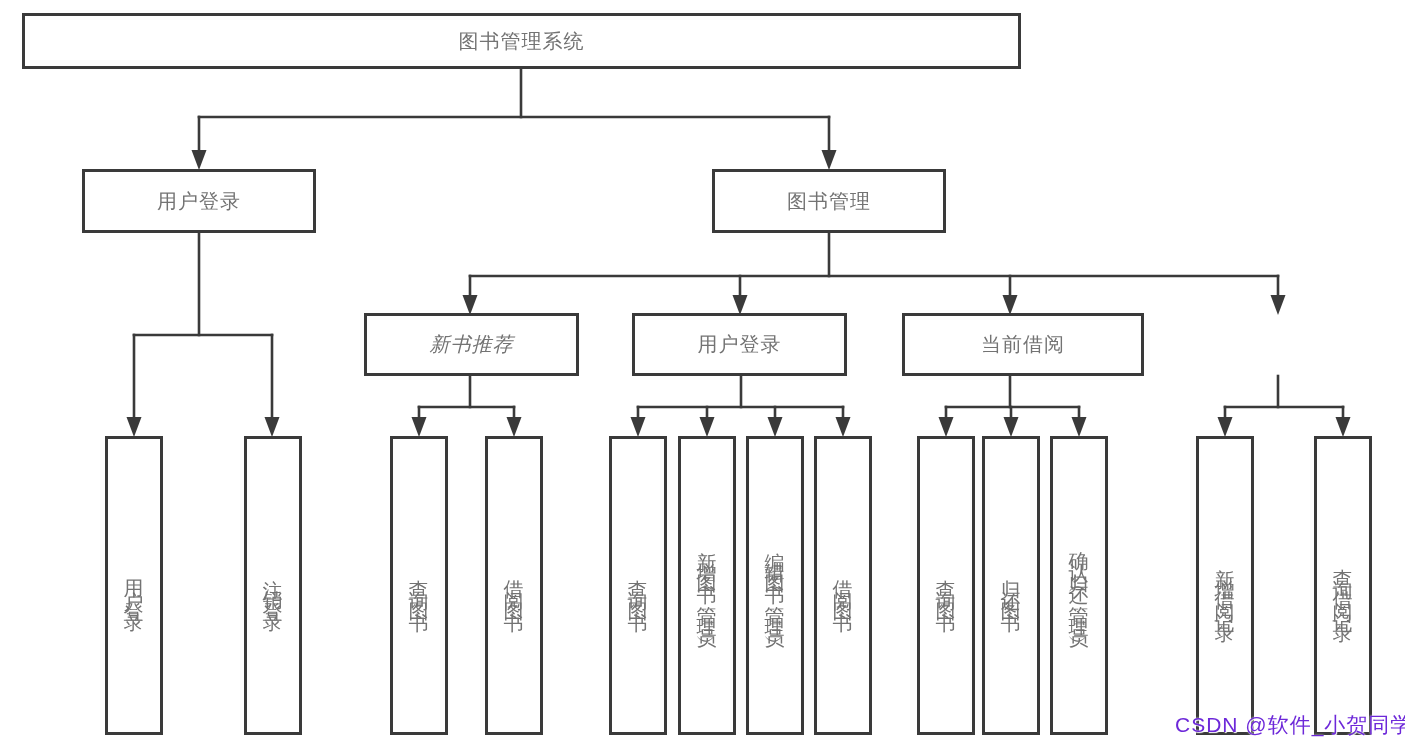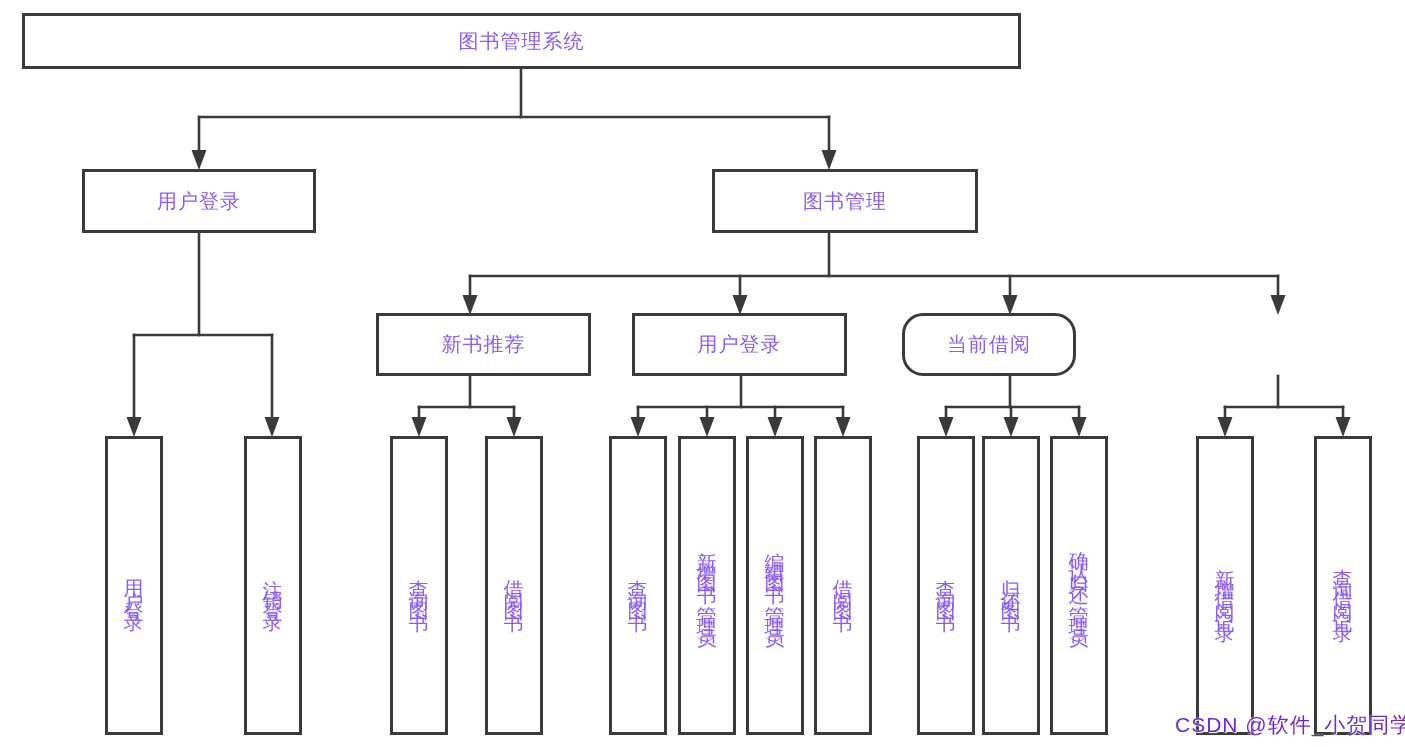--- a/index.html
+++ b/index.html
@@ -18,35 +18,35 @@
     width: 1405px; height: 747px;
   }
   .box {
     position: absolute;
     box-sizing: border-box;
     background: #ffffff;
     border: 3px solid #3a3a3a;
     display: flex;
     align-items: center;
     justify-content: center;
-    color: #8b5cf6;
+    color: #737373;
     font-size: 20px;
     letter-spacing: 1px;
     z-index: 2;
   }
   
   .box.root   { left: 22px;  top: 13px;  width: 999px; height: 56px; }
   
   .box.l2-a   { left: 82px;  top: 169px; width: 234px; height: 64px; }
-  .box.l2-b   { left: 712px; top: 169px; width: 266px; height: 64px; }
+  .box.l2-b   { left: 712px; top: 169px; width: 234px; height: 64px; }
   
   .box.l3     { top: 313px;  height: 63px; }
-  .box.l3-a   { left: 376px;  width: 215px; }
+  .box.l3-a   { left: 364px;  width: 215px; font-style: italic; }
   .box.l3-b   { left: 632px;  width: 215px; }
-  .box.l3-c   { left: 902px;  width: 174px; border-radius: 21px; }
+  .box.l3-c   { left: 902px;  width: 242px; }
   .box.l3-d   { left: 1173px; width: 215px; }
   
   .box.leaf   { top: 436px; height: 299px; width: 58px; }
   .box.leaf > span {
     writing-mode: vertical-lr;
     letter-spacing: 11px;
     font-size: 20px;
     line-height: 1;
     white-space: nowrap;
   }

